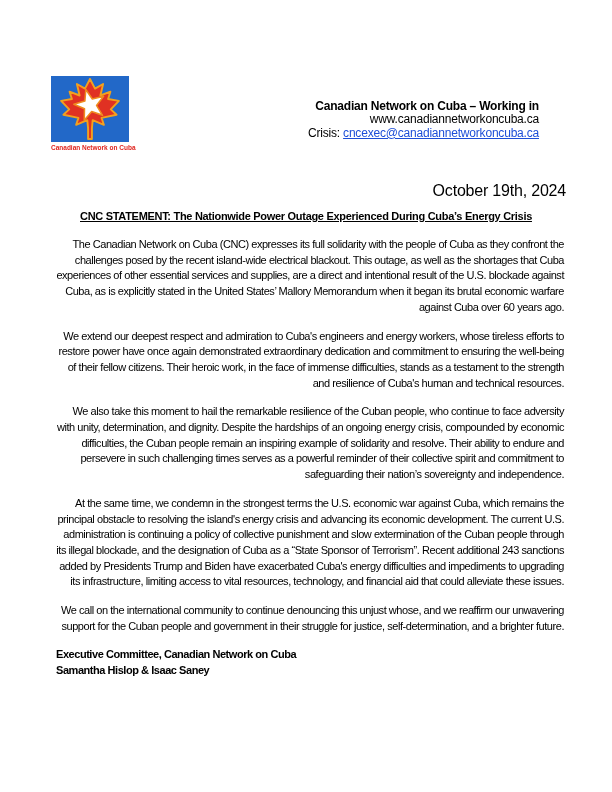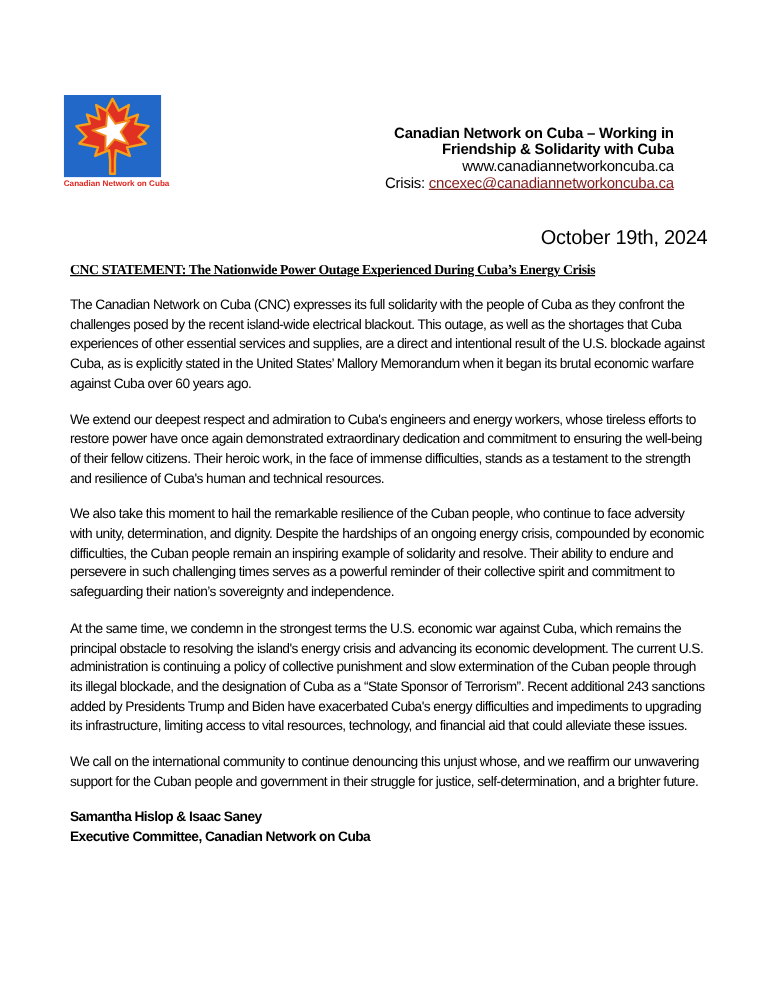--- a/index.html
+++ b/index.html
@@ -36,53 +36,53 @@
   .letterhead {
     position: absolute;
     top: 100px; right: 73px;
     text-align: right;
     font-size: 12px;
     line-height: 13.4px;
     letter-spacing: -0.2px;
   }
   .bold { font-weight: bold; }
   .email-link {
-    color: #7f1d1d;
+    color: #1d4ed8;
     text-decoration: underline;
     cursor: pointer;
   }
   
   .date {
     position: absolute;
     top: 182px; right: 46px;
     font-size: 16px;
     letter-spacing: -0.2px;
     text-align: right;
   }
   
   .title {
     position: absolute;
     top: 210px; left: 56px;
     width: 500px;
+    text-align: center;
     font-size: 11px;
     font-weight: bold;
     letter-spacing: -0.3px;
     text-decoration: underline;
-    font-family: Liberation Serif, serif;
   }
   
   .body-text {
     position: absolute;
     top: 237px; left: 56px;
     width: 508px;
     font-size: 11px;
     line-height: 15.7px;
     letter-spacing: -0.45px;
   }
-  .body-text p { margin: 0 0 13px 0; }
+  .body-text p { margin: 0 0 13px 0; text-align: right; }
   .signature { margin-top: 0; }
   .signature div { font-weight: bold; }
 </style>
 </head>
 <body>
 
 <div class="page">
 
   <div class="logo">
     <svg width="78" height="66" viewBox="0 0 78 66">
@@ -90,34 +90,33 @@
       <g transform="translate(0.5,-3.2) scale(0.77)">
         <path d="M50 8 L43.5 20.5 L33 14.5 L36.5 29.5 L23.5 24.5 L26.5 34 L12.5 36.5 L23 47.5 L15.5 54.5 L35 58.5 L32 67.5 L46.5 61.5 L47.5 72 L47.5 86 L52.5 86 L52.5 72 L53.5 61.5 L68 67.5 L65 58.5 L84.5 54.5 L77 47.5 L87.5 36.5 L73.5 34 L76.5 24.5 L63.5 29.5 L67 14.5 L56.5 20.5 Z" stroke-width="2.5" stroke-linejoin="round" stroke="#f2a01e" fill="#e03123"></path>
         <polygon transform="translate(50,42) rotate(-15)" points="0,-21 5,-6.9 20,-6.5 8.1,2.6 12.3,17 0,8.5 -12.3,17 -8.1,2.6 -20,-6.5 -5,-6.9" stroke-width="2" stroke-linejoin="round" stroke="#ef8b1f" fill="#ffffff"></polygon>
       </g>
     </svg>
     <div class="logo-caption">Canadian Network on Cuba</div>
   </div>
 
   <div class="letterhead">
     <div class="bold">Canadian Network on Cuba – Working in</div>
-    <div class="bold">Friendship &amp; Solidarity with Cuba</div>
     <div>www.canadiannetworkoncuba.ca</div>
     <div><span>Crisis: </span><a href="#" class="email-link">cncexec@canadiannetworkoncuba.ca</a></div>
   </div>
 
   <div class="date">October 19th, 2024</div>
 
   <div class="title">CNC STATEMENT: The Nationwide Power Outage Experienced During Cuba’s Energy Crisis</div>
 
   <div class="body-text">
     <p>The Canadian Network on Cuba (CNC) expresses its full solidarity with the people of Cuba as they confront the challenges posed by the recent island-wide electrical blackout. This outage, as well as the shortages that Cuba experiences of other essential services and supplies, are a direct and intentional result of the U.S. blockade against Cuba, as is explicitly stated in the United States’ Mallory Memorandum when it began its brutal economic warfare against Cuba over 60 years ago.</p>
     <p>We extend our deepest respect and admiration to Cuba's engineers and energy workers, whose tireless efforts to restore power have once again demonstrated extraordinary dedication and commitment to ensuring the well-being of their fellow citizens. Their heroic work, in the face of immense difficulties, stands as a testament to the strength and resilience of Cuba's human and technical resources.</p>
     <p>We also take this moment to hail the remarkable resilience of the Cuban people, who continue to face adversity with unity, determination, and dignity. Despite the hardships of an ongoing energy crisis, compounded by economic difficulties, the Cuban people remain an inspiring example of solidarity and resolve. Their ability to endure and persevere in such challenging times serves as a powerful reminder of their collective spirit and commitment to safeguarding their nation’s sovereignty and independence.</p>
     <p>At the same time, we condemn in the strongest terms the U.S. economic war against Cuba, which remains the principal obstacle to resolving the island's energy crisis and advancing its economic development. The current U.S. administration is continuing a policy of collective punishment and slow extermination of the Cuban people through its illegal blockade, and the designation of Cuba as a “State Sponsor of Terrorism”. Recent additional 243 sanctions added by Presidents Trump and Biden have exacerbated Cuba's energy difficulties and impediments to upgrading its infrastructure, limiting access to vital resources, technology, and financial aid that could alleviate these issues.</p>
     <p>We call on the international community to continue denouncing this unjust whose, and we reaffirm our unwavering support for the Cuban people and government in their struggle for justice, self-determination, and a brighter future.</p>
     <div class="signature">
+      <div>Executive Committee, Canadian Network on Cuba</div>
       <div>Samantha Hislop &amp; Isaac Saney</div>
-      <div>Executive Committee, Canadian Network on Cuba</div>
     </div>
   </div>
 
 </div>
 
 </body></html>

